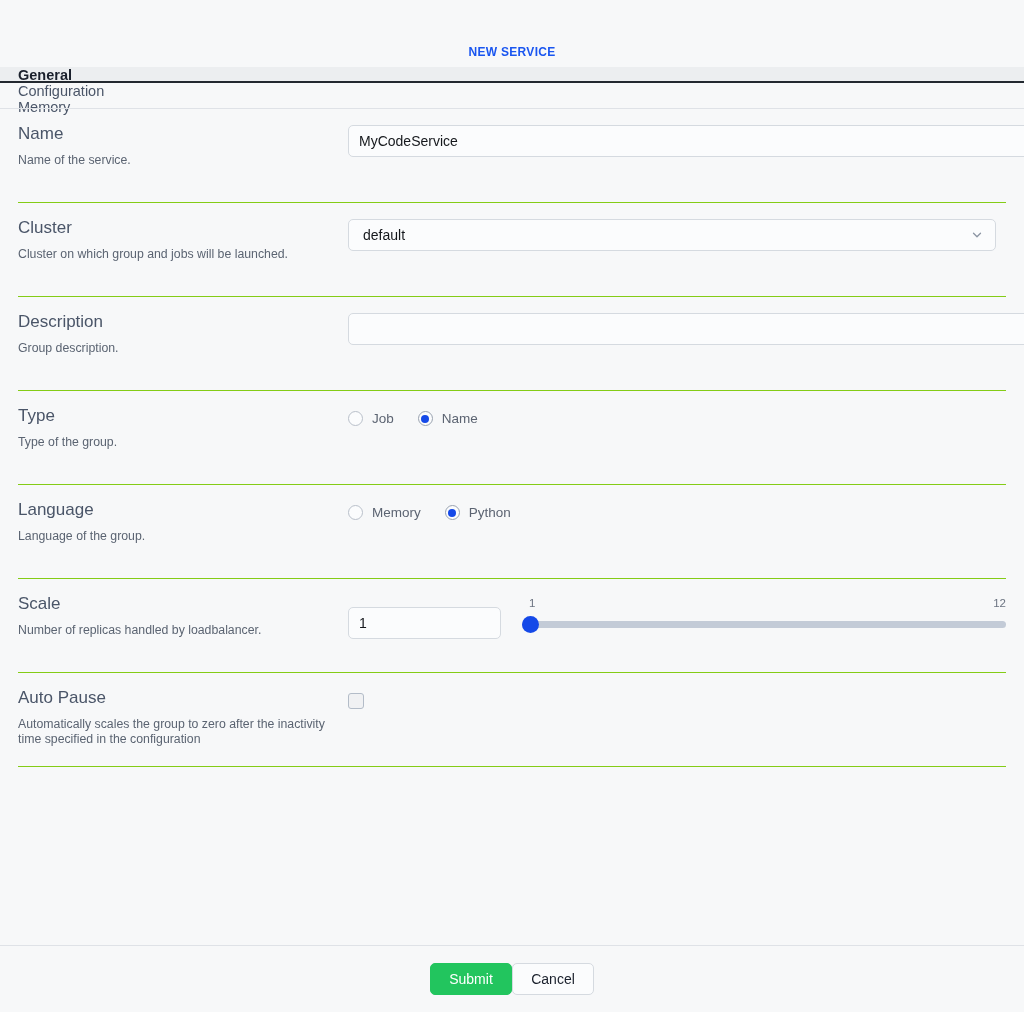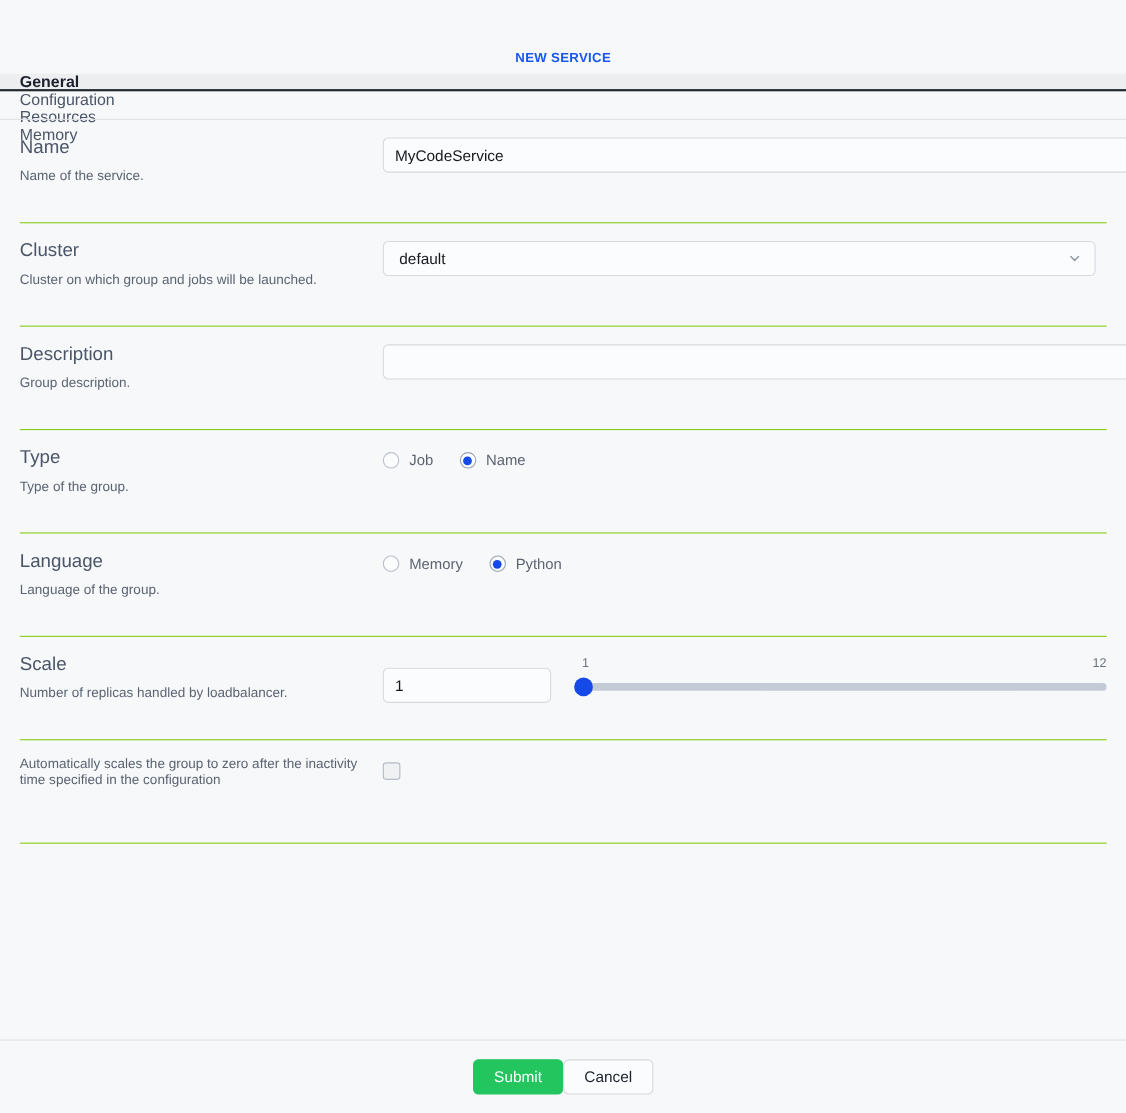--- a/index.html
+++ b/index.html
@@ -289,21 +289,20 @@
 </head>
 <body>
 
 <div class="page">
 
   <h1 class="title">NEW SERVICE</h1>
 
   <div class="tabbar">
     <button class="tab active">General</button>
     <button class="tab">Configuration</button>
-    <button class="tab">Resources</button>
     <button class="tab">Memory</button>
   </div>
 
   <div class="form">
 
     <div class="row">
       <div class="labelcol">
         <div class="fieldlabel">Name</div>
         <div class="fielddesc">Name of the service.</div>
       </div>
@@ -390,20 +389,21 @@
             <span class="slidermax">12</span>
             <div class="slidertrack"></div>
             <div class="sliderthumb"></div>
           </div>
         </div>
       </div>
     </div>
 
     <div class="row">
       <div class="labelcol">
+        <div class="fieldlabel">Auto Pause</div>
         <div class="fielddesc">Automatically scales the group to zero after the inactivity time specified in the configuration</div>
       </div>
       <div class="fieldcol">
         <span class="checkbox"></span>
       </div>
     </div>
 
     <div class="spacer"></div>
   </div>
 

